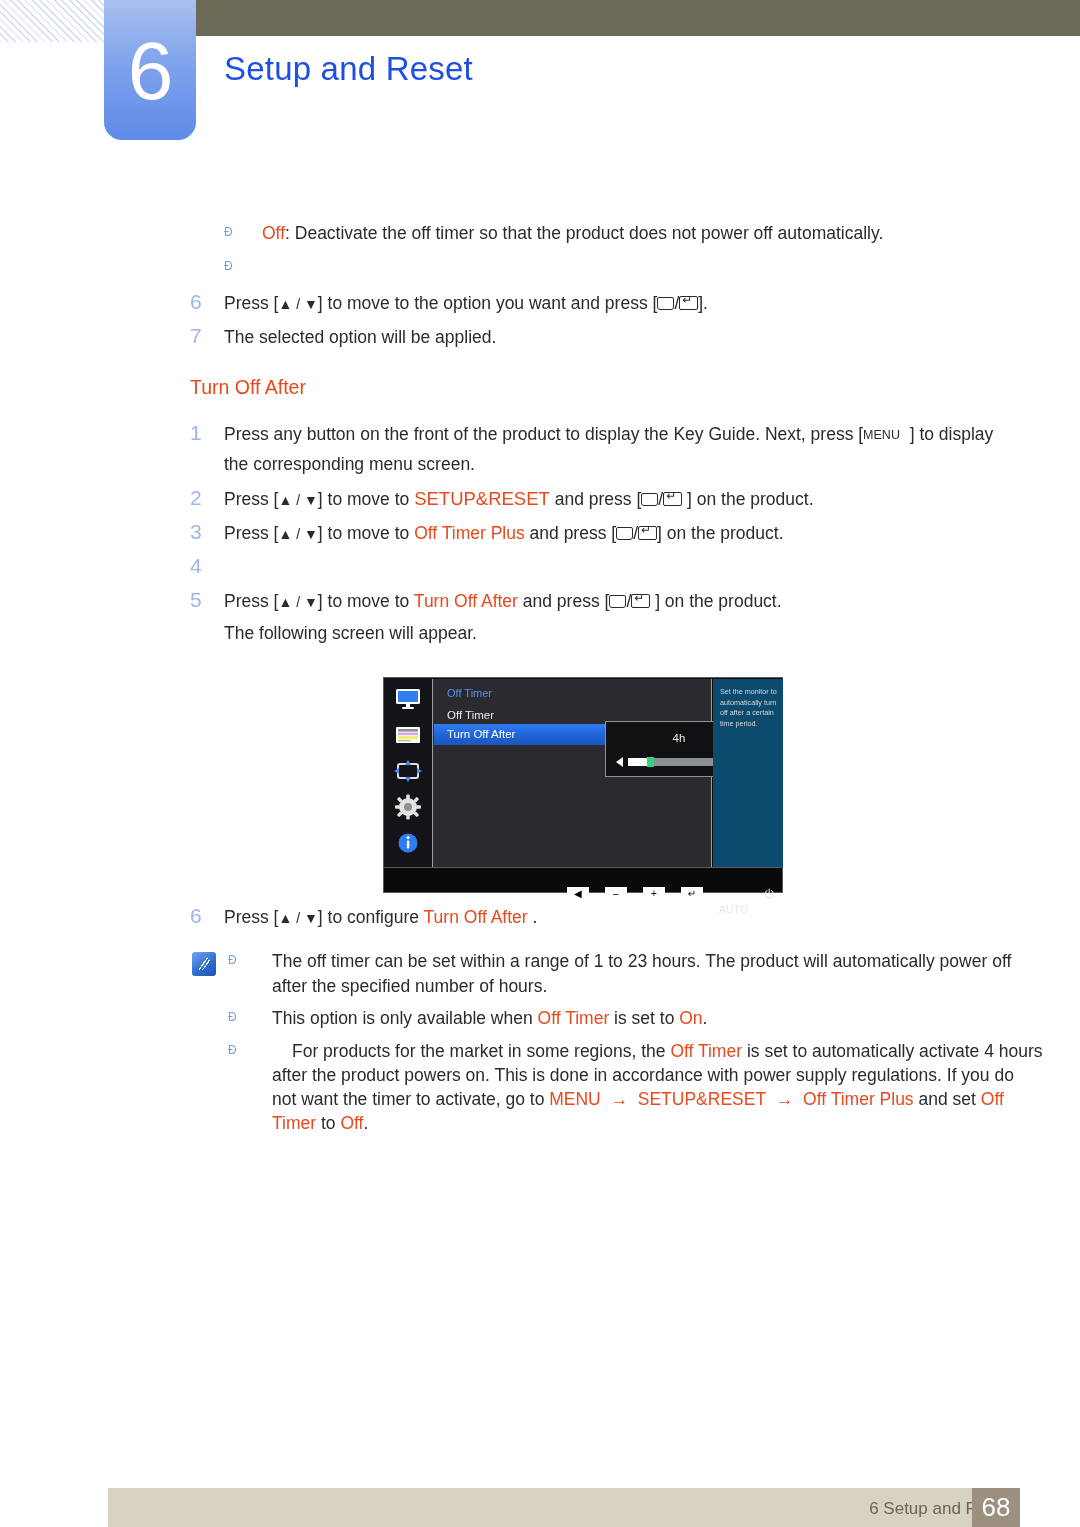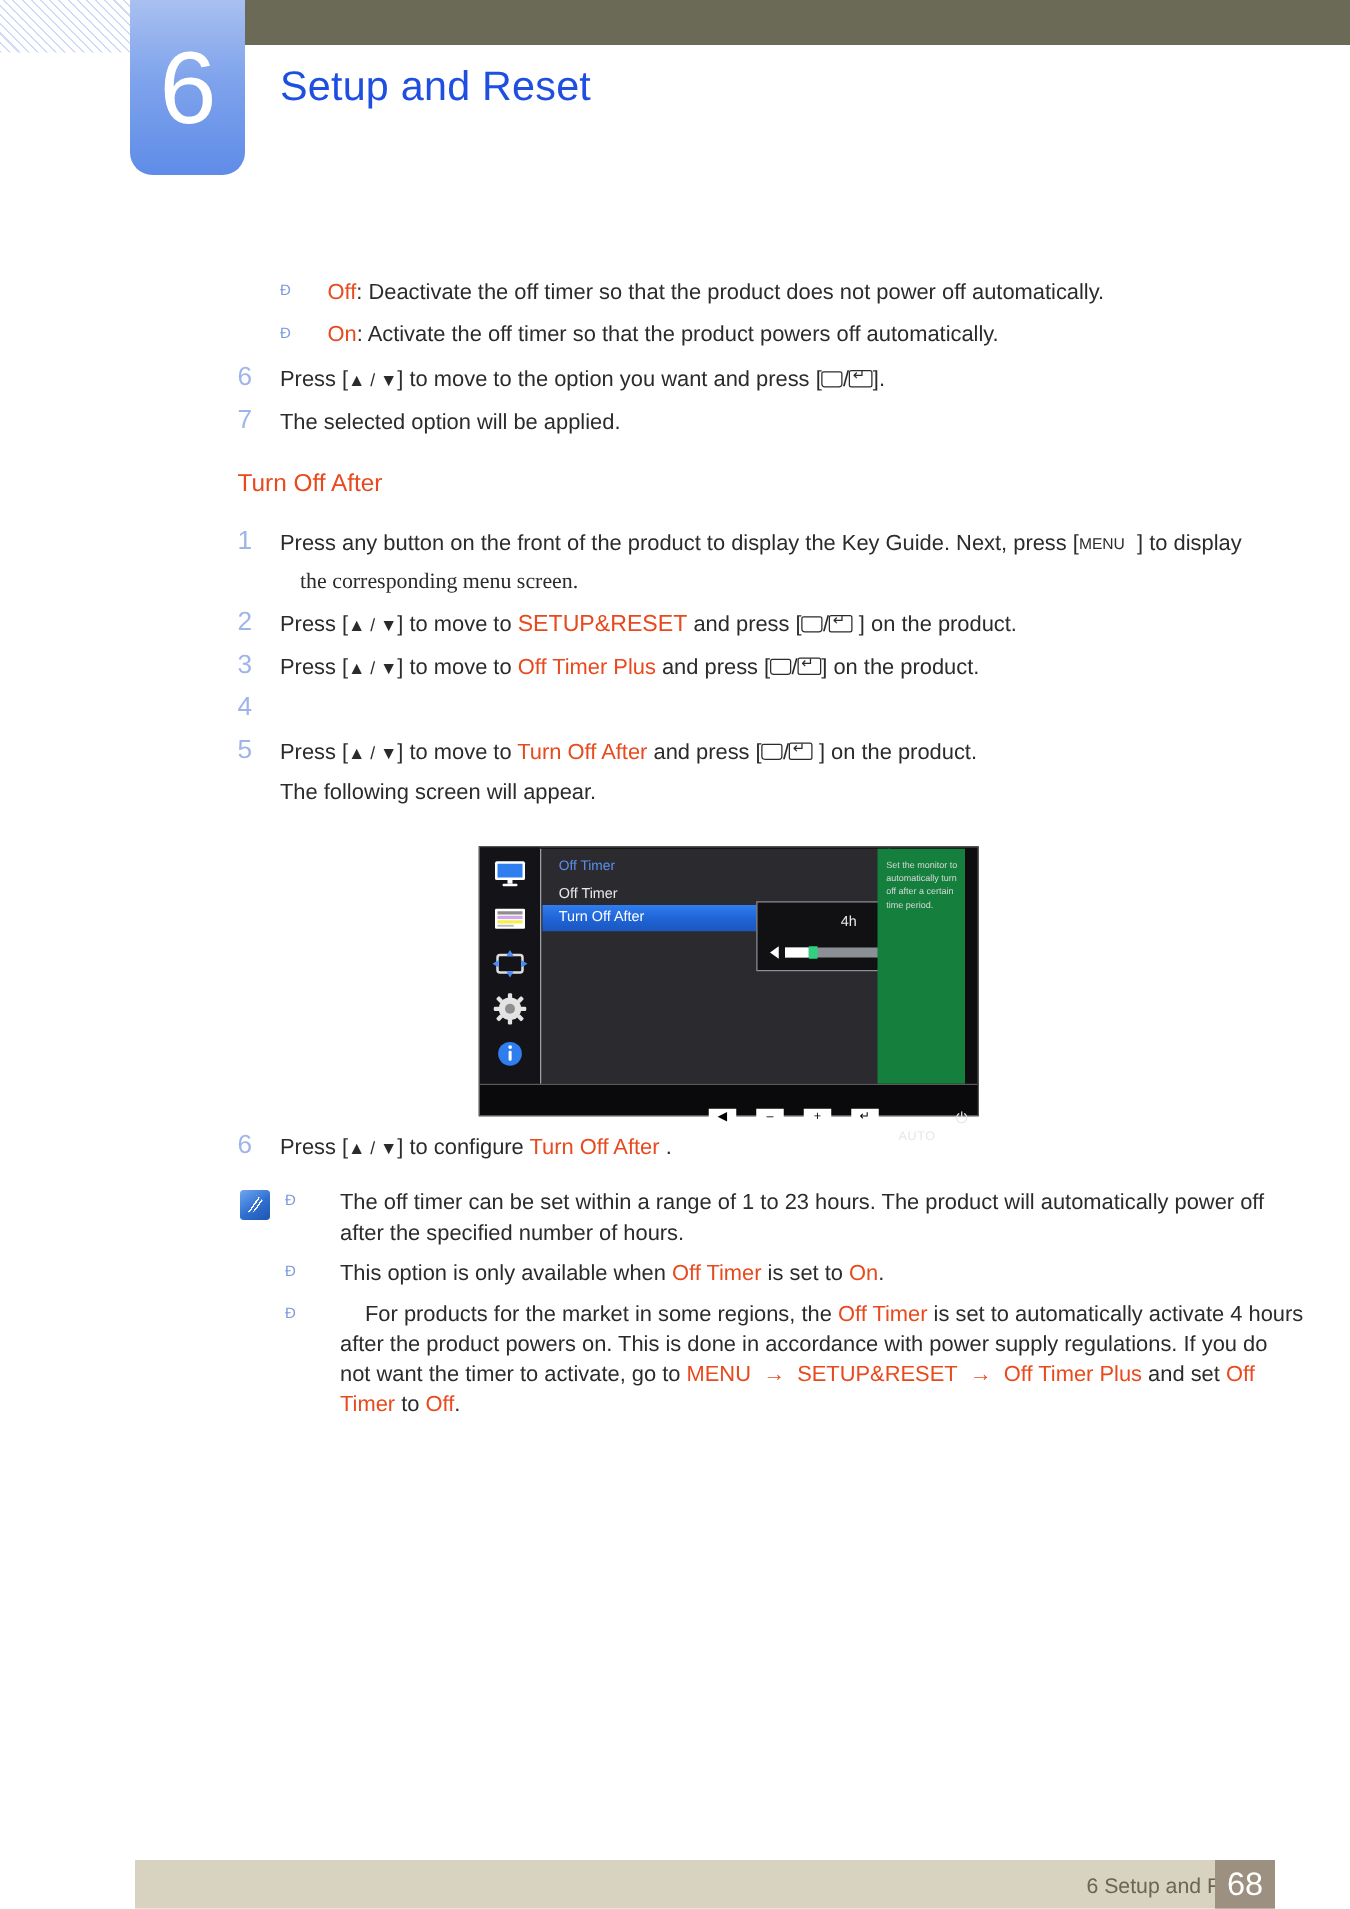--- a/index.html
+++ b/index.html
@@ -195,23 +195,23 @@
     height: 8px; width: 18%;
     background: #ffffff;
   }
   .osd-knob {
     position: absolute; top: -1px;
     left: 18%;
     width: 7px; height: 10px;
     background: #2fd07f;
   }
   .osd-desc {
-    position: absolute; left: 318px; top: 1px;
+    position: absolute; left: 329px; top: 1px;
     width: 70px; height: 189px;
-    background: #15803d;
+    background: #0c4a6e;
     padding: 8px 6px 0 7px;
     box-sizing: border-box;
     font-size: 7.2px; line-height: 10.5px;
     color: #d7d7d8;
   }
   .osd-bottom {
     position: absolute; left: 0; bottom: 0;
     width: 100%; height: 25px;
     background: #0a0a0c;
     border-top: 1px solid #5a5a5a;
@@ -275,39 +275,36 @@
 <div class="chapter-title">Setup and Reset</div>
 
 <div class="page">
 
   <div class="dingbat" style="left:224px; top:218px;">Đ</div>
   <div class="row txt" style="left:262px; top:218px;">
     <span class="or">Off</span><span>: Deactivate the off timer so that the product does not power off automatically.</span>
   </div>
 
   <div class="dingbat" style="left:224px; top:252px;">Đ</div>
-  <div class="row txt" style="left:262px; top:252px;">
-    <span class="or">On</span><span>: Activate the off timer so that the product powers off automatically.</span>
-  </div>
 
   <div class="num" style="left:190px; top:288px;">6</div>
   <div class="row txt" style="left:224px; top:288px;">
     <span>Press [</span><span class="tri">▲ / ▼</span><span>] to move to the option you want and press [</span><span class="keybox"></span><span>/</span><span class="keyret"></span><span>].</span>
   </div>
 
   <div class="num" style="left:190px; top:322px;">7</div>
   <div class="row txt" style="left:224px; top:322px;">The selected option will be applied.</div>
 
   <div class="subheading" style="left:190px; top:376px;">Turn Off After</div>
 
   <div class="num" style="left:190px; top:419px;">1</div>
   <div class="row txt" style="left:224px; top:419px;">
     <span>Press any button on the front of the product to display the Key Guide. Next, press [</span><span class="menukey">MENU</span><span>&nbsp;&nbsp;</span><span>] to display</span>
   </div>
-  <div class="row txt" style="left:240px; top:449px;font-family:Liberation Serif, serif;">the corresponding menu screen.</div>
+  <div class="row txt" style="left:224px; top:449px;">the corresponding menu screen.</div>
 
   <div class="num" style="left:190px; top:484px;">2</div>
   <div class="row txt" style="left:224px; top:484px;">
     <span>Press [</span><span class="tri">▲ / ▼</span><span>] to move to </span><span class="orb" style="font-size:18.5px;">SETUP&amp;RESET</span><span> and press [</span><span class="keybox"></span><span>/</span><span class="keyret"></span><span>&nbsp;</span><span>] on the product.</span>
   </div>
 
   <div class="num" style="left:190px; top:518px;">3</div>
   <div class="row txt" style="left:224px; top:518px;">
     <span>Press [</span><span class="tri">▲ / ▼</span><span>] to move to </span><span class="or">Off Timer Plus</span><span> and press [</span><span class="keybox"></span><span>/</span><span class="keyret"></span><span>] on the product.</span>
   </div>

